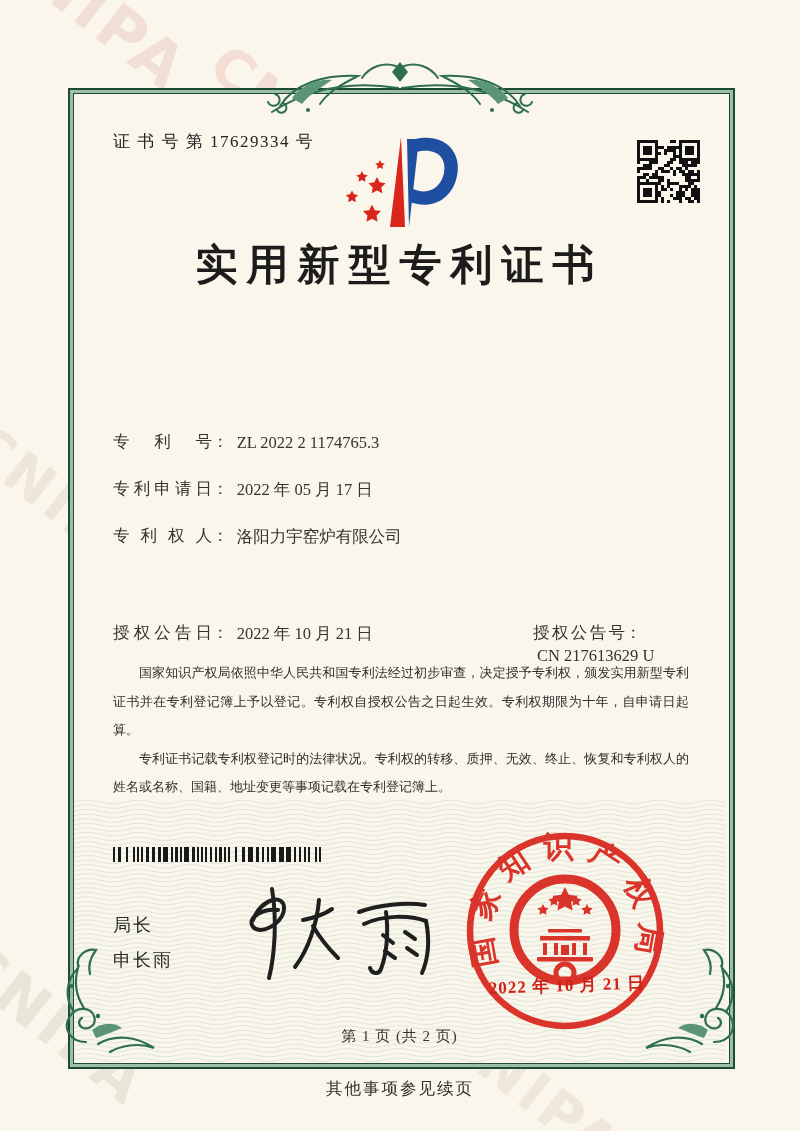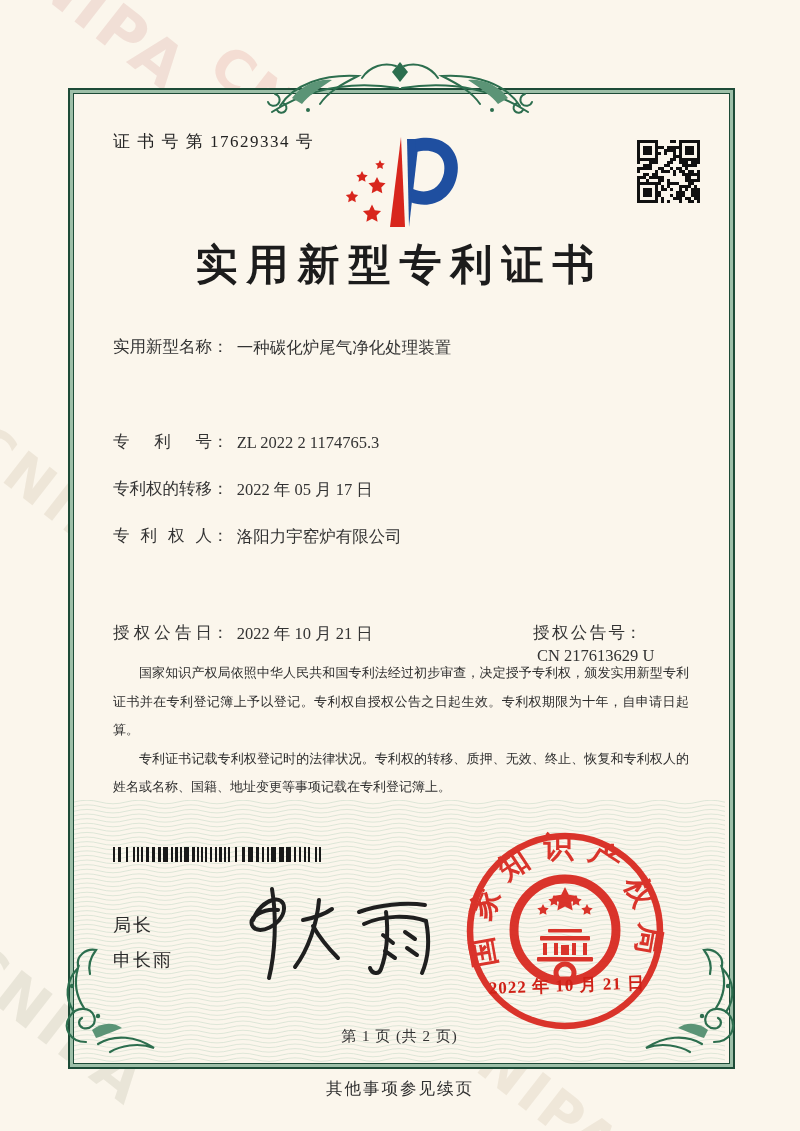--- a/index.html
+++ b/index.html
@@ -618,30 +618,26 @@
     <path d="M77,12 C109,5 126,28 118,53 C112,73 93,83 72,75 L75,62 C91,69 103,60 106,46 C109,30 98,20 78,25 Z" fill="#1f4fa0"></path>
     <use href="#st" transform="translate(42,38) scale(5)" fill="#d8261d"></use>
     <use href="#st" transform="translate(24,50) scale(6)" fill="#d8261d"></use>
     <use href="#st" transform="translate(39,59) scale(9)" fill="#d8261d"></use>
     <use href="#st" transform="translate(14,70) scale(6.5)" fill="#d8261d"></use>
     <use href="#st" transform="translate(34,87) scale(9.5)" fill="#d8261d"></use>
   </svg>
 
   <div class="doc-title">实用新型专利证书</div>
 
-  <div class="field-row" style="top:336px;">
-    <span class="f-label">实用新型名称</span><span class="f-colon">：</span>
-    <span class="f-value">一种碳化炉尾气净化处理装置</span>
-  </div>
   <div class="field-row" style="top:431px;">
     <span class="f-label">专利号</span><span class="f-colon">：</span>
     <span class="f-value">ZL 2022 2 1174765.3</span>
   </div>
   <div class="field-row" style="top:478px;">
-    <span class="f-label">专利权的转移</span><span class="f-colon">：</span>
+    <span class="f-label">专利申请日</span><span class="f-colon">：</span>
     <span class="f-value">2022 年 05 月 17 日</span>
   </div>
   <div class="field-row" style="top:525px;">
     <span class="f-label">专利权人</span><span class="f-colon">：</span>
     <span class="f-value">洛阳力宇窑炉有限公司</span>
   </div>
   <div class="field-row" style="top:622px;width:576px;">
     <span class="f-label">授权公告日</span><span class="f-colon">：</span>
     <span class="f-value">2022 年 10 月 21 日</span>
     <span class="grant-num">

